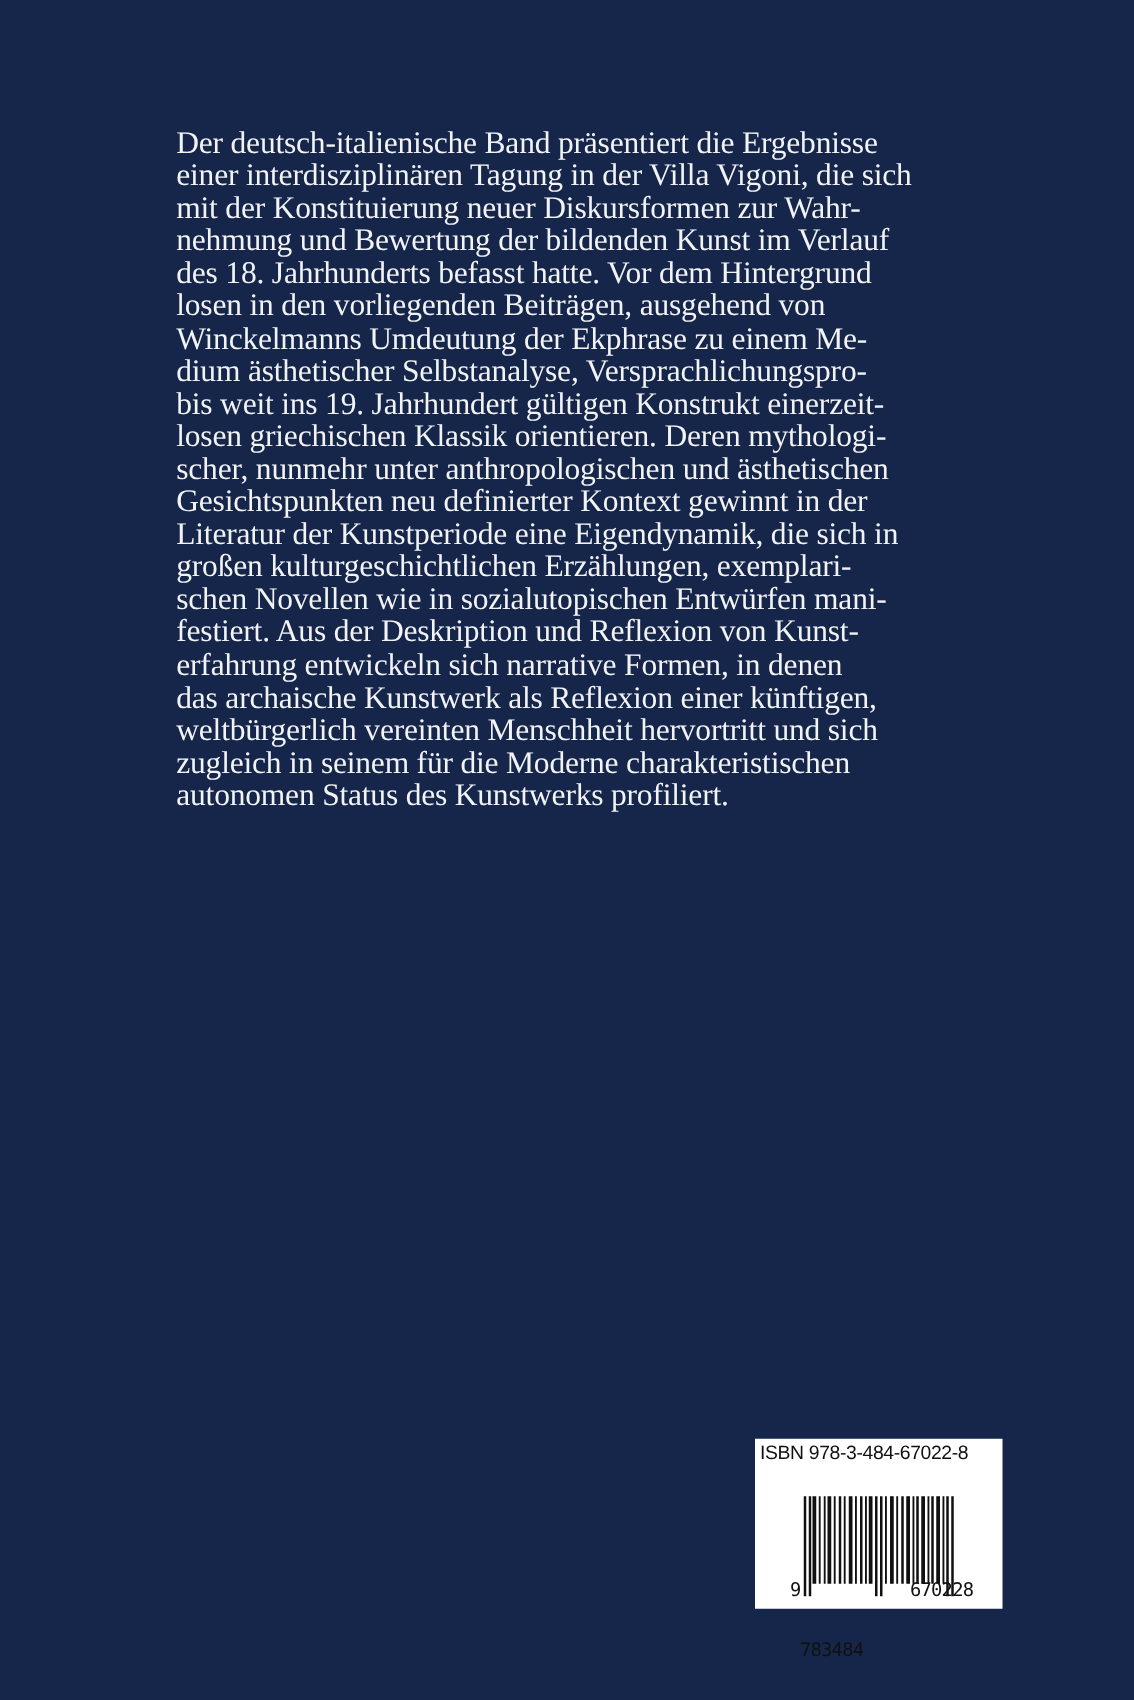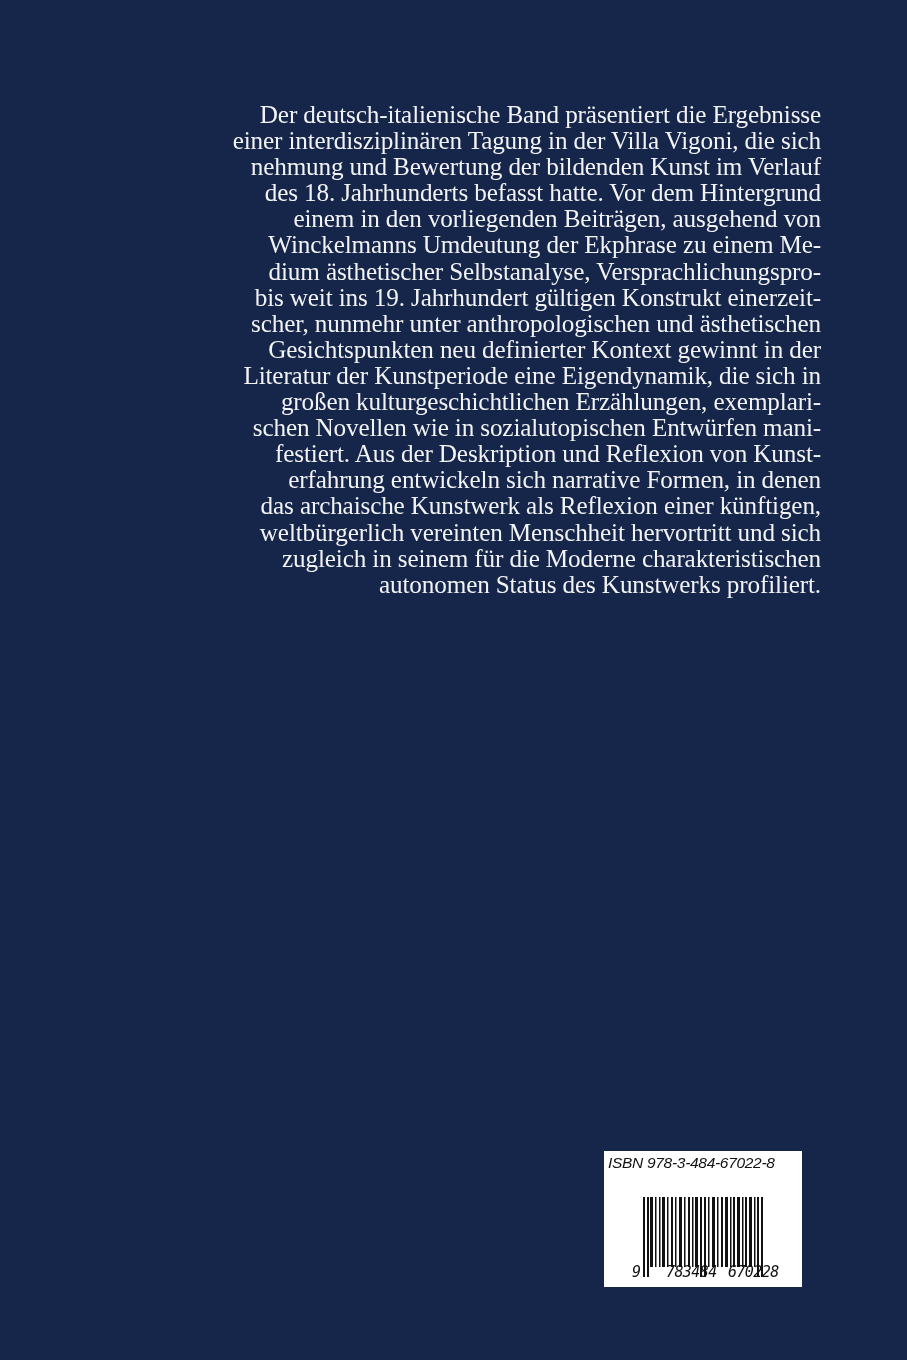--- a/index.html
+++ b/index.html
@@ -21,35 +21,33 @@
   .blurb {
     position: absolute;
     left: 141px;
     top: 102px;
     width: 680px;
     font-family: "Liberation Serif", "DejaVu Serif", serif;
     font-size: 25.2px;
     line-height: 26.1px;
     color: #f2f3f5;
     letter-spacing: -0.15px;
-    text-align: right;
   }
   .blurb .line {
     display: block;
     white-space: nowrap;
   }
   .isbn-box {
     position: absolute;
     left: 604px;
     top: 1151px;
     width: 198px;
     height: 136px;
     background: #ffffff;
     box-sizing: border-box;
-    font-style: italic;
   }
   .isbn-text {
     position: absolute;
     left: 4px;
     top: 3px;
     width: 192px;
     font-family: "Liberation Sans", "DejaVu Sans", sans-serif;
     font-size: 15.5px;
     line-height: 18px;
     color: #111;
@@ -74,26 +72,28 @@
   }
 </style>
 </head>
 <body>
 
 <div class="cover">
 
   <div class="blurb">
     <span class="line">Der deutsch-italienische Band präsentiert die Ergebnisse</span>
     <span class="line">einer interdisziplinären Tagung in der Villa Vigoni, die sich</span>
+    <span class="line">mit der Konstituierung neuer Diskursformen zur Wahr-</span>
     <span class="line">nehmung und Bewertung der bildenden Kunst im Verlauf</span>
     <span class="line">des 18. Jahrhunderts befasst hatte. Vor dem Hintergrund</span>
-    <span class="line">einem in den vorliegenden Beiträgen, ausgehend von</span>
+    <span class="line">losen in den vorliegenden Beiträgen, ausgehend von</span>
     <span class="line">Winckelmanns Umdeutung der Ekphrase zu einem Me-</span>
     <span class="line">dium ästhetischer Selbstanalyse, Versprachlichungspro-</span>
     <span class="line">bis weit ins 19. Jahrhundert gültigen Konstrukt einerzeit-</span>
+    <span class="line">losen griechischen Klassik orientieren. Deren mythologi-</span>
     <span class="line">scher, nunmehr unter anthropologischen und ästhetischen</span>
     <span class="line">Gesichtspunkten neu definierter Kontext gewinnt in der</span>
     <span class="line">Literatur der Kunstperiode eine Eigendynamik, die sich in</span>
     <span class="line">großen kulturgeschichtlichen Erzählungen, exemplari-</span>
     <span class="line">schen Novellen wie in sozialutopischen Entwürfen mani-</span>
     <span class="line">festiert. Aus der Deskription und Reflexion von Kunst-</span>
     <span class="line">erfahrung entwickeln sich narrative Formen, in denen</span>
     <span class="line">das archaische Kunstwerk als Reflexion einer künftigen,</span>
     <span class="line">weltbürgerlich vereinten Menschheit hervortritt und sich</span>
     <span class="line">zugleich in seinem für die Moderne charakteristischen</span>
@@ -137,17 +137,17 @@
         <rect x="141" y="46" width="2" height="70"></rect>
         <rect x="145" y="46" width="3" height="70"></rect>
         <rect x="150" y="46" width="1.5" height="70"></rect>
 
         <rect x="153" y="46" width="2" height="80"></rect>
         <rect x="157" y="46" width="2" height="80"></rect>
       </g>
     </svg>
 
     <div class="barcode-digits" style="left:28px;">9</div>
-    <div class="barcode-digits" style="left:62px; letter-spacing:-0.6px;">783484</div>
+    <div class="barcode-digits" style="left:36px; letter-spacing:-0.6px;margin-top:48px;">783484</div>
     <div class="barcode-digits" style="left:102px; letter-spacing:-0.6px;padding-left:22px;">670228</div>
   </div>
 
 </div>
 
 </body></html>

